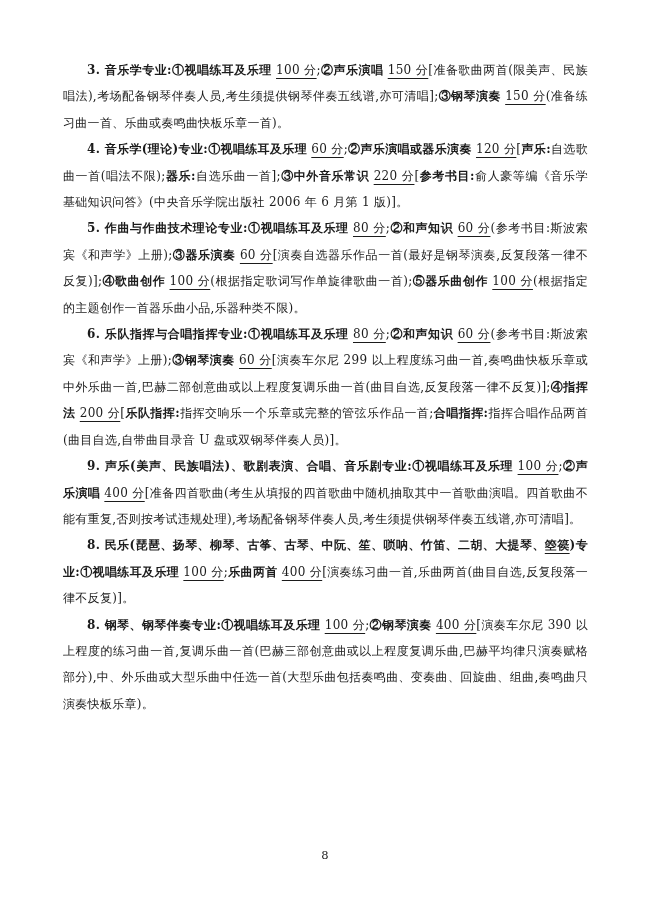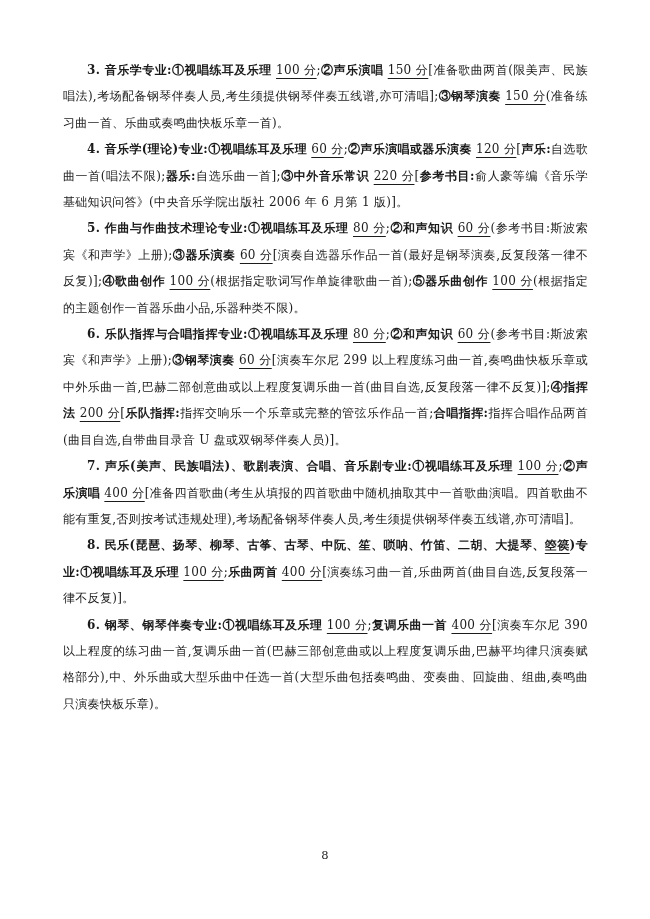--- a/index.html
+++ b/index.html
@@ -53,20 +53,20 @@
 </style>
 </head>
 <body>
 
 <div class="page">
   <main class="doc">
       <p class="para"><span class="b">3. 音乐学专业:</span><span class="b">①视唱练耳及乐理</span><span> </span><span class="u">100 分</span><span>;</span><span class="b">②声乐演唱</span><span> </span><span class="u">150 分</span><span>[准备歌曲两首(限美声、民族唱法),考场配备钢琴伴奏人员,考生须提供钢琴伴奏五线谱,亦可清唱];</span><span class="b">③钢琴演奏</span><span> </span><span class="u">150 分</span><span>(准备练习曲一首、乐曲或奏鸣曲快板乐章一首)。</span></p>
       <p class="para"><span class="b">4. 音乐学(理论)专业:</span><span class="b">①视唱练耳及乐理</span><span> </span><span class="u">60 分</span><span>;</span><span class="b">②声乐演唱或器乐演奏</span><span> </span><span class="u">120 分</span><span>[</span><span class="b">声乐:</span><span>自选歌曲一首(唱法不限);</span><span class="b">器乐:</span><span>自选乐曲一首];</span><span class="b">③中外音乐常识</span><span> </span><span class="u">220 分</span><span>[</span><span class="b">参考书目:</span><span>俞人豪等编《音乐学基础知识问答》(中央音乐学院出版社 2006 年 6 月第 1 版)]。</span></p>
       <p class="para"><span class="b">5. 作曲与作曲技术理论专业:</span><span class="b">①视唱练耳及乐理</span><span> </span><span class="u">80 分</span><span>;</span><span class="b">②和声知识</span><span> </span><span class="u">60 分</span><span>(参考书目:斯波索宾《和声学》上册);</span><span class="b">③器乐演奏</span><span> </span><span class="u">60 分</span><span>[演奏自选器乐作品一首(最好是钢琴演奏,反复段落一律不反复)];</span><span class="b">④歌曲创作</span><span> </span><span class="u">100 分</span><span>(根据指定歌词写作单旋律歌曲一首);</span><span class="b">⑤器乐曲创作</span><span> </span><span class="u">100 分</span><span>(根据指定的主题创作一首器乐曲小品,乐器种类不限)。</span></p>
       <p class="para"><span class="b">6. 乐队指挥与合唱指挥专业:</span><span class="b">①视唱练耳及乐理</span><span> </span><span class="u">80 分</span><span>;</span><span class="b">②和声知识</span><span> </span><span class="u">60 分</span><span>(参考书目:斯波索宾《和声学》上册);</span><span class="b">③钢琴演奏</span><span> </span><span class="u">60 分</span><span>[演奏车尔尼 299 以上程度练习曲一首,奏鸣曲快板乐章或中外乐曲一首,巴赫二部创意曲或以上程度复调乐曲一首(曲目自选,反复段落一律不反复)];</span><span class="b">④指挥法</span><span> </span><span class="u">200 分</span><span>[</span><span class="b">乐队指挥:</span><span>指挥交响乐一个乐章或完整的管弦乐作品一首;</span><span class="b">合唱指挥:</span><span>指挥合唱作品两首(曲目自选,自带曲目录音 U 盘或双钢琴伴奏人员)]。</span></p>
-      <p class="para"><span class="b">7. 声乐(美声、民族唱法)、歌剧表演、合唱、音乐剧专业:</span><span class="b">①视唱练耳及乐理</span><span> </span><span class="u">100 分</span><span>;</span><span class="b">②声乐演唱</span><span> </span><span class="u">400 分</span><span>[准备四首歌曲(考生从填报的四首歌曲中随机抽取其中一首歌曲演唱。四首歌曲不能有重复,否则按考试违规处理),考场配备钢琴伴奏人员,考生须提供钢琴伴奏五线谱,亦可清唱]。</span></p>
+      <p class="para"><span class="b">9. 声乐(美声、民族唱法)、歌剧表演、合唱、音乐剧专业:</span><span class="b">①视唱练耳及乐理</span><span> </span><span class="u">100 分</span><span>;</span><span class="b">②声乐演唱</span><span> </span><span class="u">400 分</span><span>[准备四首歌曲(考生从填报的四首歌曲中随机抽取其中一首歌曲演唱。四首歌曲不能有重复,否则按考试违规处理),考场配备钢琴伴奏人员,考生须提供钢琴伴奏五线谱,亦可清唱]。</span></p>
       <p class="para"><span class="b">8. 民乐(琵琶、扬琴、柳琴、古筝、古琴、中阮、笙、唢呐、竹笛、二胡、大提琴、</span><span class="b u">箜篌</span><span class="b">)专业:</span><span class="b">①视唱练耳及乐理</span><span> </span><span class="u">100 分</span><span>;</span><span class="b">乐曲两首</span><span> </span><span class="u">400 分</span><span>[演奏练习曲一首,乐曲两首(曲目自选,反复段落一律不反复)]。</span></p>
-      <p class="para"><span class="b">6. 钢琴、钢琴伴奏专业:</span><span class="b">①视唱练耳及乐理</span><span> </span><span class="u">100 分</span><span>;</span><span class="b">复调乐曲一首</span><span> </span><span class="u">400 分</span><span>[演奏车尔尼 390 以上程度的练习曲一首,复调乐曲一首(巴赫三部创意曲或以上程度复调乐曲,巴赫平均律只演奏赋格部分),中、外乐曲或大型乐曲中任选一首(大型乐曲包括奏鸣曲、变奏曲、回旋曲、组曲,奏鸣曲只演奏快板乐章)。</span></p>
+      <p class="para"><span class="b">8. 钢琴、钢琴伴奏专业:</span><span class="b">①视唱练耳及乐理</span><span> </span><span class="u">100 分</span><span>;</span><span class="b">②钢琴演奏</span><span> </span><span class="u">400 分</span><span>[演奏车尔尼 390 以上程度的练习曲一首,复调乐曲一首(巴赫三部创意曲或以上程度复调乐曲,巴赫平均律只演奏赋格部分),中、外乐曲或大型乐曲中任选一首(大型乐曲包括奏鸣曲、变奏曲、回旋曲、组曲,奏鸣曲只演奏快板乐章)。</span></p>
     </main>
   <footer class="footer">
     <span>8</span>
   </footer>
 </div>
 
 </body></html>

